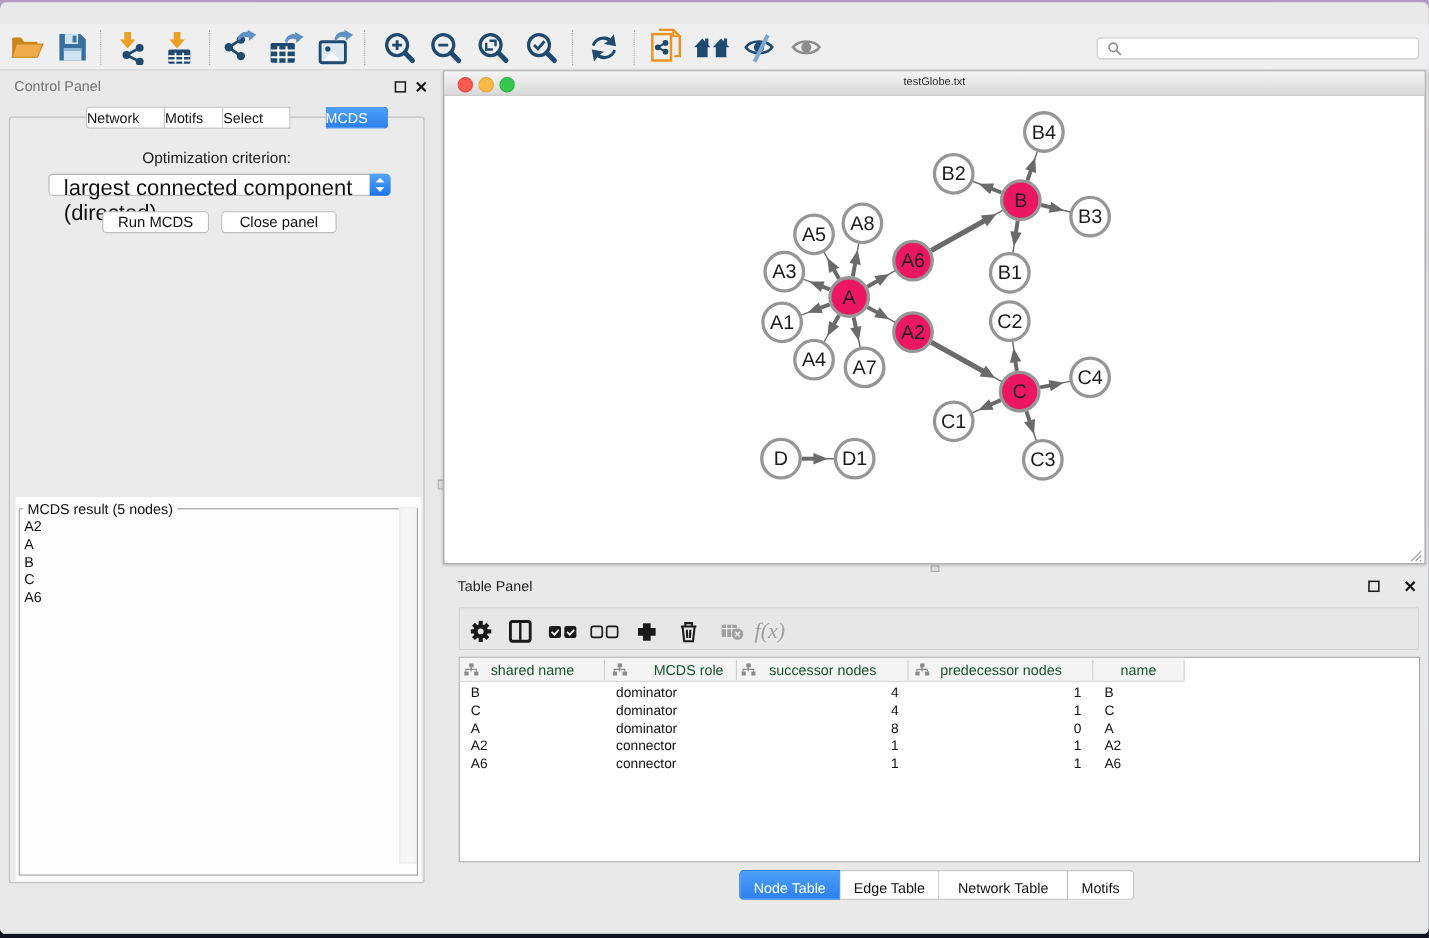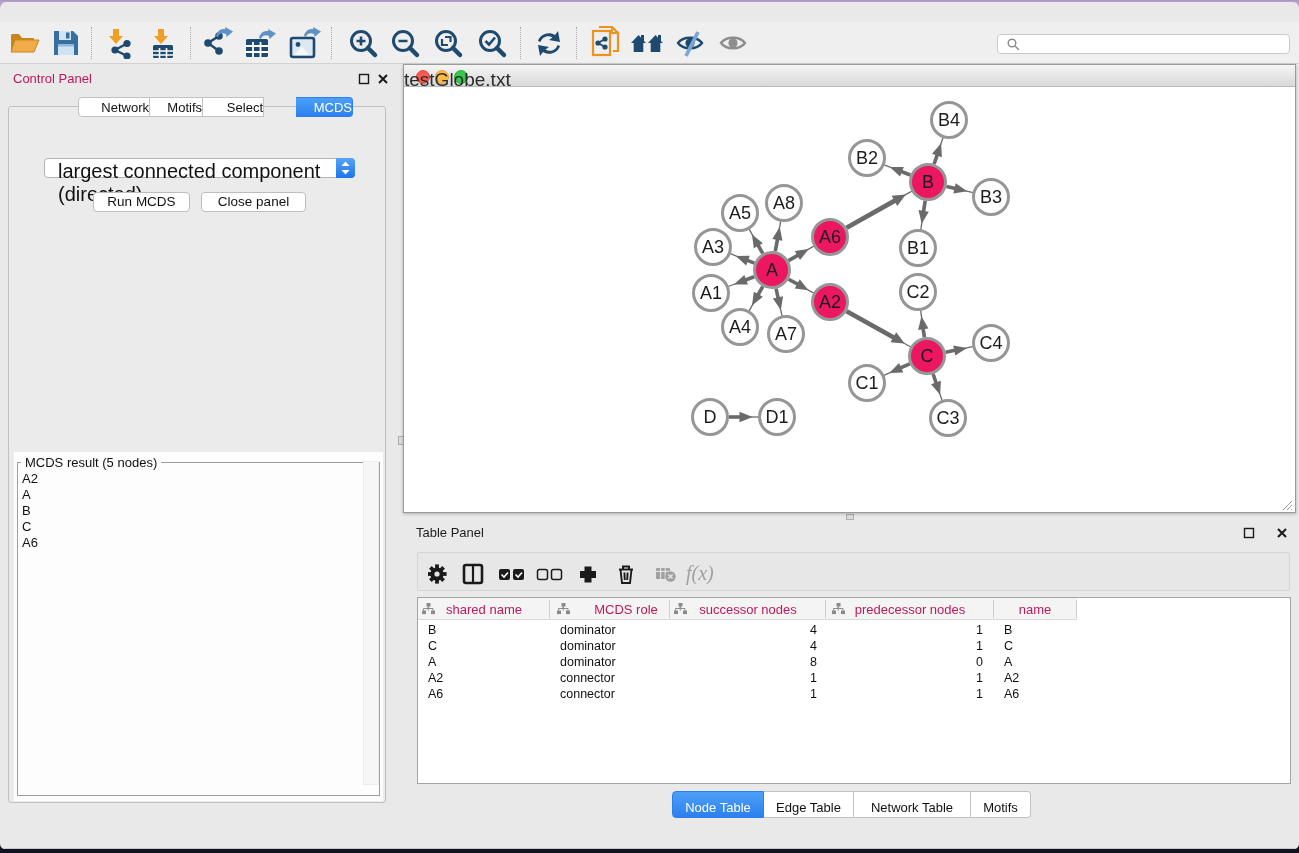--- a/index.html
+++ b/index.html
@@ -11,45 +11,45 @@
  background:linear-gradient(#ececec,#dcdcdc);border-bottom:1px solid #bfbfbf;border-radius:6px 6px 0 0;}
 .tl{position:absolute;top:4px;width:12px;height:12px;border-radius:50%;}
 .title{position:absolute;top:3px;left:0;width:100%;text-align:center;font-size:13.5px;color:#46423f;}
 .toolbar{position:absolute;left:0;top:20px;width:1299px;height:41px;background:#efefef;border-bottom:1px solid #d2d2d2;}
 .sep{position:absolute;top:5px;height:32px;width:0;border-left:1px dotted #a9a9a9;}
 .ticon{position:absolute;top:0;}
 .search{position:absolute;left:997px;top:12px;width:291px;height:18px;background:#fff;
  border:1px solid #c9c9c9;border-radius:4px;}
 .search svg{position:absolute;left:9px;top:3px;}
 
-.cptitle{position:absolute;left:13px;top:69px;font-size:13px;color:#be185d;}
+.cptitle{position:absolute;left:13px;top:69px;font-size:13px;color:#737373;}
 .cpbox{position:absolute;left:8px;top:104px;width:376px;height:695px;background:#ebebeb;border:1px solid #c0c0c0;border-radius:3px;}
 .tabs{position:absolute;left:78px;top:95px;height:19px;display:flex;z-index:5;}
 .tab{height:17px;line-height:17px;padding:1px 0 0 0;background:#fff;border:1px solid #c2c2c2;border-left:none;
- font-size:13px;color:#111;text-align:right;}
+ font-size:13px;color:#111;text-align:left;}
 .tab.first{border-left:1px solid #c2c2c2;border-radius:4px 0 0 4px;}
 .tab.last{border-radius:0 4px 4px 0;margin-left:32px;}
 .tab.sel{background:linear-gradient(#4da0f8,#2c80ee);color:#fff;border-color:#2c80ee;}
 .optlabel{position:absolute;left:8px;top:133px;width:378px;text-align:center;font-size:14px;color:#1a1a1a;}
 .dropdown{position:absolute;left:44px;top:156px;width:309px;height:18px;background:#fff;border:1px solid #b4b4b4;border-radius:4px;}
 .dropdown .txt{position:absolute;left:13px;top:1px;font-size:20px;color:#111;}
 .spinbtn{position:absolute;right:-1px;top:-1px;width:19px;height:20px;border-radius:0 4px 4px 0;
  background:linear-gradient(#55a5f8,#1c74ea);}
 .btn{position:absolute;height:17px;background:#fff;border:1px solid #bdbdbd;border-radius:4px;
  font-size:13.5px;color:#111;text-align:center;padding-top:1px;}
 .resultpanel{position:absolute;left:14px;top:450px;width:369px;height:349px;background:#fdfdfd;}
 .fieldset{position:absolute;left:3px;top:10px;width:361px;height:332px;border:1px solid #9e9e9e;}
 .legend{position:absolute;left:7px;top:3px;font-size:13px;color:#111;background:#fdfdfd;padding:0 4px;}
 .scrolltrack{position:absolute;right:4px;top:9px;width:14px;height:322px;background:#f6f6f6;border:1px solid #ececec;}
 .listitems{position:absolute;left:8px;top:19px;font-size:13px;color:#111;line-height:16px;}
 
 .netwin{position:absolute;left:403px;top:62px;width:891px;height:447px;background:#fff;
  border:1px solid #9a9a9a;box-shadow:0 1px 3px rgba(0,0,0,0.25);}
 .nettb{position:absolute;left:0;top:0;width:100%;height:21px;background:linear-gradient(#f5f5f5,#d9d9d9);border-bottom:1px solid #b9b9b9;}
-.nettitle{position:absolute;top:4px;left:0;width:100%;text-align:left;font-size:19px;color:#2c2c2c;}
+.nettitle{position:absolute;top:4px;left:0;width:100%;text-align:center;font-size:10px;color:#2c2c2c;}
 </style></head>
 <body>
 <div class="win">
   <div class="toolbar">
     <div class="ticon" style="left:8px;top:6px;"><svg width="34" height="30" viewBox="0 0 34 30">
       <path d="M3 7 L3 24 L26 24 L26 10 L14 10 L11 6 L4 6 Z" fill="#c8861f"></path>
       <path d="M7 12 L31 12 L26 24 L3 24 Z" fill="#f2ab4a" stroke="#c8861f" stroke-width="1"></path>
         </svg></div>
     <div class="ticon" style="left:51px;top:6px;"><svg width="30" height="30" viewBox="0 0 30 30">
       <path d="M3 3 L22 3 L27 8 L27 27 L3 27 Z" fill="#376f9e"></path>
@@ -186,20 +186,21 @@
     <rect x="1.5" y="1.5" width="9" height="9" fill="none" stroke="#1a1a1a" stroke-width="1.4"></rect>
     <path d="M21 2 L29 10 M29 2 L21 10" stroke="#1a1a1a" stroke-width="2"></path>
     </svg>
   <div class="cpbox"></div>
   <div class="tabs">
     <div class="tab first" style="width:70px;">Network</div>
     <div class="tab" style="width:52px;">Motifs</div>
     <div class="tab" style="width:60px;">Select</div>
     <div class="tab sel last" style="width:56px;">MCDS</div>
   </div>
+  <div class="optlabel">Optimization criterion:</div>
   <div class="dropdown">
       <div class="txt">largest connected component (directed)</div>
     <div class="spinbtn"><svg width="19" height="20" viewBox="0 0 19 20">
       <path d="M5.5 8 L9.5 3.5 L13.5 8 Z" fill="#fff"></path>
           <path d="M5.5 12 L9.5 16.5 L13.5 12 Z" fill="#fff"></path>
         </svg></div>
   </div>
   <div class="btn" style="left:93px;top:190px;width:95px;">Run MCDS</div>
   <div class="btn" style="left:201px;top:190px;width:103px;">Close panel</div>
   <div class="resultpanel">
@@ -323,21 +324,21 @@
 </g>
       <g stroke="#9a9a9a" stroke-width="1">
           <line x1="879" y1="423" x2="888" y2="414"></line>
           <line x1="883" y1="423" x2="888" y2="418"></line>
           <line x1="887" y1="423" x2="888" y2="422"></line>
         </g>
     </svg>
   </div>
   <style>
   .hdrsep{position:absolute;top:2px;height:18px;width:0;border-left:1px solid #cfcfcf;}
-  .hdrtxt{position:absolute;top:4px;font-size:13px;color:#be185d;transform:translateX(-50%);}
+  .hdrtxt{position:absolute;top:4px;font-size:13px;color:#14532d;transform:translateX(-50%);}
   .hicon{position:absolute;top:5px;}
   .trow{position:absolute;font-size:12.5px;color:#111;height:16px;line-height:16px;}
   .num{transform:translateX(-100%);}
   .tptabs{position:absolute;left:672px;top:789px;height:21px;display:flex;}
   .tptab{height:19px;line-height:19px;padding-top:6px;background:#fff;border:1px solid #c2c2c2;border-left:none;
     font-size:13px;color:#111;text-align:center;}
   .tptab.sel{background:linear-gradient(#4da0f8,#2c80ee);color:#fff;border-color:#2c80ee;}
   .statusbar{position:absolute;left:0;top:814px;width:1299px;height:33px;background:#ebebeb;border-top:1px solid #c6c6c6;margin-top:32px;}
   </style>
   <div style="position:absolute;left:416px;top:523px;font-size:13px;color:#1e1e1e;">Table Panel</div>

